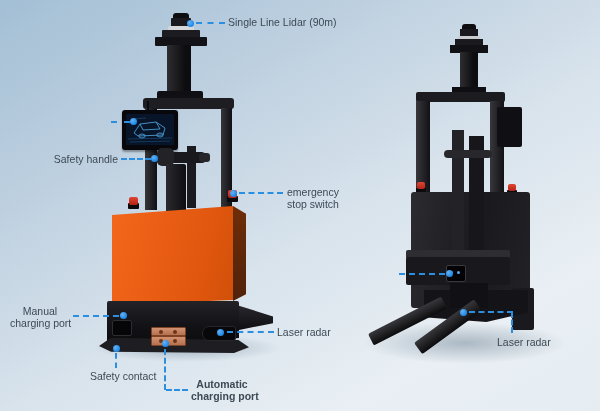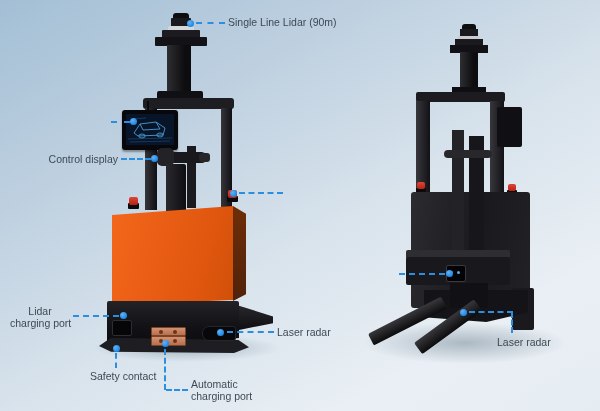--- a/index.html
+++ b/index.html
@@ -192,42 +192,46 @@
   <div class="s rt-fork1"></div>
   <div class="s rt-fork2"></div>
 
   <div class="dot" style="left:187px;top:20px;"></div>
   <div class="dash-h" style="left:196px;top:22px;width:29px;"></div>
   <div class="co-label" style="left:228px;top:16px;">Single Line Lidar (90m)</div>
 
   <div class="dash-h" style="left:111px;top:121px;width:19px;"></div>
   <div class="dot" style="left:130px;top:118px;"></div>
 
-  <div class="co-label" style="left:45px;top:153px;width:73px;text-align:right;">Control display</div>
+  <div class="co-label" style="left:45px;top:153px;width:73px;text-align:right;">Safety handle</div>
   <div class="dash-h" style="left:121px;top:158px;width:30px;"></div>
   <div class="dot" style="left:151px;top:155px;"></div>
 
   <div class="dot" style="left:230px;top:190px;"></div>
   <div class="dash-h" style="left:239px;top:192px;width:44px;"></div>
+  <div class="co-label" style="left:287px;top:186px;">
+    <div>emergency</div>
+    <div>stop switch</div>
+  </div>
 
   <div class="co-label" style="left:10px;top:305px;width:60px;text-align:center;">
-    <div>Lidar</div>
+    <div>Manual</div>
     <div>charging port</div>
   </div>
   <div class="dash-h" style="left:73px;top:315px;width:46px;"></div>
   <div class="dot" style="left:120px;top:312px;"></div>
 
   <div class="dot" style="left:113px;top:345px;"></div>
   <div class="dash-v" style="left:115px;top:353px;height:15px;"></div>
   <div class="co-label" style="left:90px;top:370px;">Safety contact</div>
 
   <div class="dot" style="left:162px;top:340px;"></div>
   <div class="dash-v" style="left:164px;top:349px;height:41px;"></div>
   <div class="dash-h" style="left:166px;top:389px;width:22px;"></div>
-  <div class="co-label" style="left:191px;top:378px;width:62px;">
+  <div class="co-label" style="left:191px;top:378px;width:62px;text-align:center;font-weight:bold;">
     <div>Automatic</div>
     <div>charging port</div>
   </div>
 
   <div class="dot" style="left:217px;top:329px;"></div>
   <div class="dash-h" style="left:227px;top:331px;width:47px;"></div>
   <div class="co-label" style="left:277px;top:326px;">Laser radar</div>
 
   <div class="dash-h" style="left:399px;top:273px;width:46px;"></div>
   <div class="dot" style="left:446px;top:270px;"></div>

